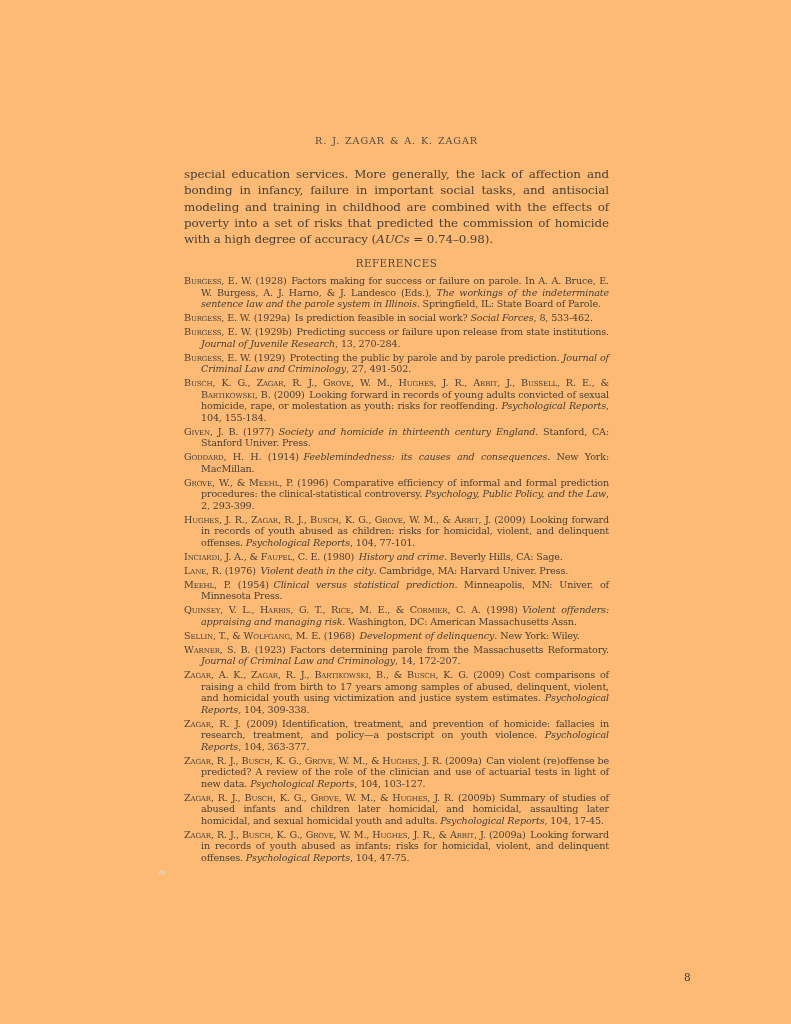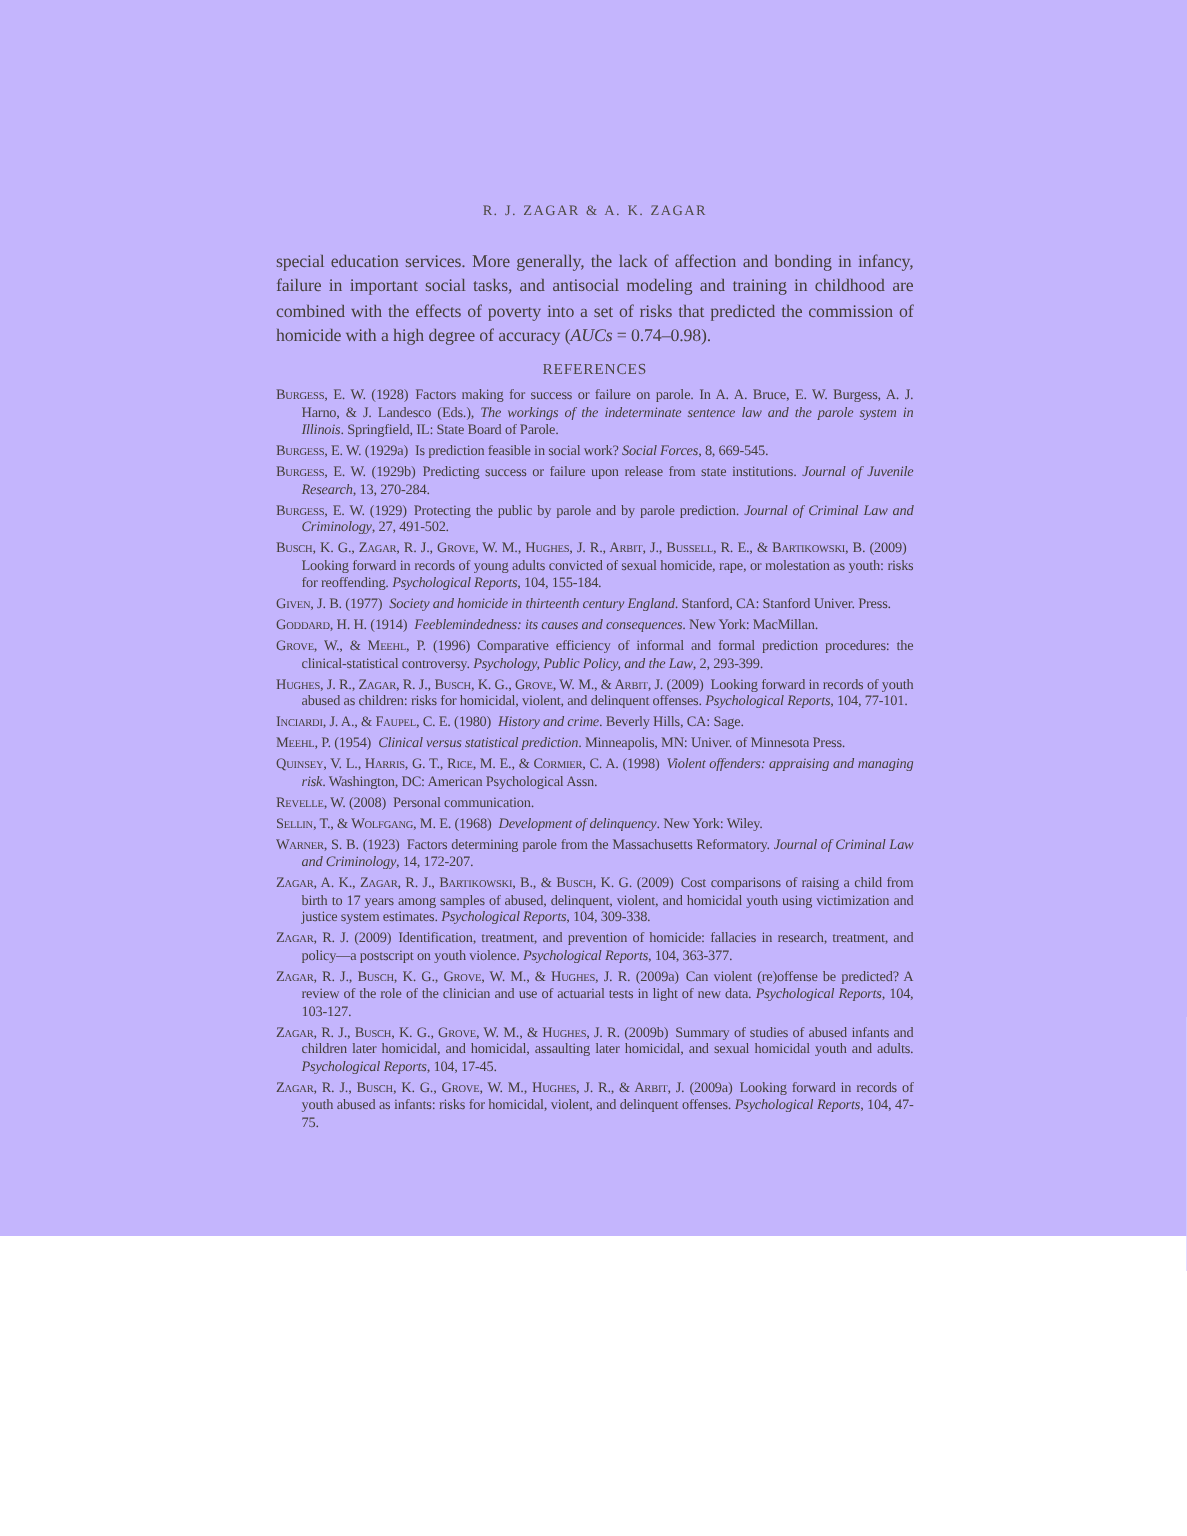--- a/index.html
+++ b/index.html
@@ -3,25 +3,24 @@
 <meta charset="utf-8">
 <style>
   html, body { margin: 0; padding: 0; }
   body {
     width: 791px; height: 1024px;
     background: #ffffff;
     font-family: "DejaVu Serif", serif;
   }
   .page {
     position: relative;
-    width: 791px; height: 824px;
-    background: #c4b5fd;
+    width: 791px; height: 1024px;
+    background: #fdba74;
     color: #45413a;
     overflow: hidden;
-    font-family: Liberation Serif, serif;
   }
   .content {
     position: absolute;
     left: 184px; top: 135px;
     width: 425px;
   }
   .running-head {
     text-align: center;
     font-size: 9.6px;
     letter-spacing: 0.9px;
@@ -79,32 +78,32 @@
 <div class="page">
   <div class="content">
     <div class="running-head">R. J. ZAGAR &amp; A. K. ZAGAR</div>
 
     <p class="intro"><span>special education services. More generally, the lack of affection and bonding in infancy, failure in important social tasks, and antisocial modeling and training in childhood are combined with the effects of poverty into a set of risks that predicted the commission of homicide with a high degree of accuracy (</span><span class="i">AUCs</span><span> = 0.74–0.98).</span></p>
 
     <div class="refs-heading">REFERENCES</div>
 
     <div class="refs">
         <p class="ref"><span class="sc">Burgess, E. W.</span><span> (1928) Factors making for success or failure on parole. In A. A. Bruce, E. W. Burgess, A. J. Harno, &amp; J. Landesco (Eds.), </span><span class="i">The workings of the indeterminate sentence law and the parole system in Illinois</span><span>. Springfield, IL: State Board of Parole.</span></p>
-        <p class="ref"><span class="sc">Burgess, E. W.</span><span> (1929a) Is prediction feasible in social work? </span><span class="i">Social Forces</span><span>, 8, 669-545.</span></p>
+        <p class="ref"><span class="sc">Burgess, E. W.</span><span> (1929a) Is prediction feasible in social work? </span><span class="i">Social Forces</span><span>, 8, 533-462.</span></p>
         <p class="ref"><span class="sc">Burgess, E. W.</span><span> (1929b) Predicting success or failure upon release from state institutions. </span><span class="i">Journal of Juvenile Research</span><span>, 13, 270-284.</span></p>
         <p class="ref"><span class="sc">Burgess, E. W.</span><span> (1929) Protecting the public by parole and by parole prediction. </span><span class="i">Journal of Criminal Law and Criminology</span><span>, 27, 491-502.</span></p>
         <p class="ref"><span class="sc">Busch, K. G., Zagar, R. J., Grove, W. M., Hughes, J. R., Arbit, J., Bussell, R. E., &amp; Bartikowski, B.</span><span> (2009) Looking forward in records of young adults convicted of sexual homicide, rape, or molestation as youth: risks for reoffending. </span><span class="i">Psychological Reports</span><span>, 104, 155-184.</span></p>
         <p class="ref"><span class="sc">Given, J. B.</span><span> (1977) </span><span class="i">Society and homicide in thirteenth century England</span><span>. Stanford, CA: Stanford Univer. Press.</span></p>
         <p class="ref"><span class="sc">Goddard, H. H.</span><span> (1914) </span><span class="i">Feeblemindedness: its causes and consequences</span><span>. New York: MacMillan.</span></p>
         <p class="ref"><span class="sc">Grove, W., &amp; Meehl, P.</span><span> (1996) Comparative efficiency of informal and formal prediction procedures: the clinical-statistical controversy. </span><span class="i">Psychology, Public Policy, and the Law</span><span>, 2, 293-399.</span></p>
         <p class="ref"><span class="sc">Hughes, J. R., Zagar, R. J., Busch, K. G., Grove, W. M., &amp; Arbit, J.</span><span> (2009) Looking forward in records of youth abused as children: risks for homicidal, violent, and delinquent offenses. </span><span class="i">Psychological Reports</span><span>, 104, 77-101.</span></p>
         <p class="ref"><span class="sc">Inciardi, J. A., &amp; Faupel, C. E.</span><span> (1980) </span><span class="i">History and crime</span><span>. Beverly Hills, CA: Sage.</span></p>
+        <p class="ref"><span class="sc">Lane, R.</span><span> (1976) </span><span class="i">Violent death in the city</span><span>. Cambridge, MA: Harvard Univer. Press.</span></p>
         <p class="ref"><span class="sc">Meehl, P.</span><span> (1954) </span><span class="i">Clinical versus statistical prediction</span><span>. Minneapolis, MN: Univer. of Minnesota Press.</span></p>
-        <p class="ref"><span class="sc">Quinsey, V. L., Harris, G. T., Rice, M. E., &amp; Cormier, C. A.</span><span> (1998) </span><span class="i">Violent offenders: appraising and managing risk</span><span>. Washington, DC: American Psychological Assn.</span></p>
-        <p class="ref"><span class="sc">Revelle, W.</span><span> (2008) Personal communication.</span></p>
+        <p class="ref"><span class="sc">Quinsey, V. L., Harris, G. T., Rice, M. E., &amp; Cormier, C. A.</span><span> (1998) </span><span class="i">Violent offenders: appraising and managing risk</span><span>. Washington, DC: American Massachusetts Assn.</span></p>
         <p class="ref"><span class="sc">Sellin, T., &amp; Wolfgang, M. E.</span><span> (1968) </span><span class="i">Development of delinquency</span><span>. New York: Wiley.</span></p>
         <p class="ref"><span class="sc">Warner, S. B.</span><span> (1923) Factors determining parole from the Massachusetts Reformatory. </span><span class="i">Journal of Criminal Law and Criminology</span><span>, 14, 172-207.</span></p>
         <p class="ref"><span class="sc">Zagar, A. K., Zagar, R. J., Bartikowski, B., &amp; Busch, K. G.</span><span> (2009) Cost comparisons of raising a child from birth to 17 years among samples of abused, delinquent, violent, and homicidal youth using victimization and justice system estimates. </span><span class="i">Psychological Reports</span><span>, 104, 309-338.</span></p>
         <p class="ref"><span class="sc">Zagar, R. J.</span><span> (2009) Identification, treatment, and prevention of homicide: fallacies in research, treatment, and policy—a postscript on youth violence. </span><span class="i">Psychological Reports</span><span>, 104, 363-377.</span></p>
         <p class="ref"><span class="sc">Zagar, R. J., Busch, K. G., Grove, W. M., &amp; Hughes, J. R.</span><span> (2009a) Can violent (re)offense be predicted? A review of the role of the clinician and use of actuarial tests in light of new data. </span><span class="i">Psychological Reports</span><span>, 104, 103-127.</span></p>
         <p class="ref"><span class="sc">Zagar, R. J., Busch, K. G., Grove, W. M., &amp; Hughes, J. R.</span><span> (2009b) Summary of studies of abused infants and children later homicidal, and homicidal, assaulting later homicidal, and sexual homicidal youth and adults. </span><span class="i">Psychological Reports</span><span>, 104, 17-45.</span></p>
         <p class="ref"><span class="sc">Zagar, R. J., Busch, K. G., Grove, W. M., Hughes, J. R., &amp; Arbit, J.</span><span> (2009a) Looking forward in records of youth abused as infants: risks for homicidal, violent, and delinquent offenses. </span><span class="i">Psychological Reports</span><span>, 104, 47-75.</span></p>
       </div>
   </div>
 

